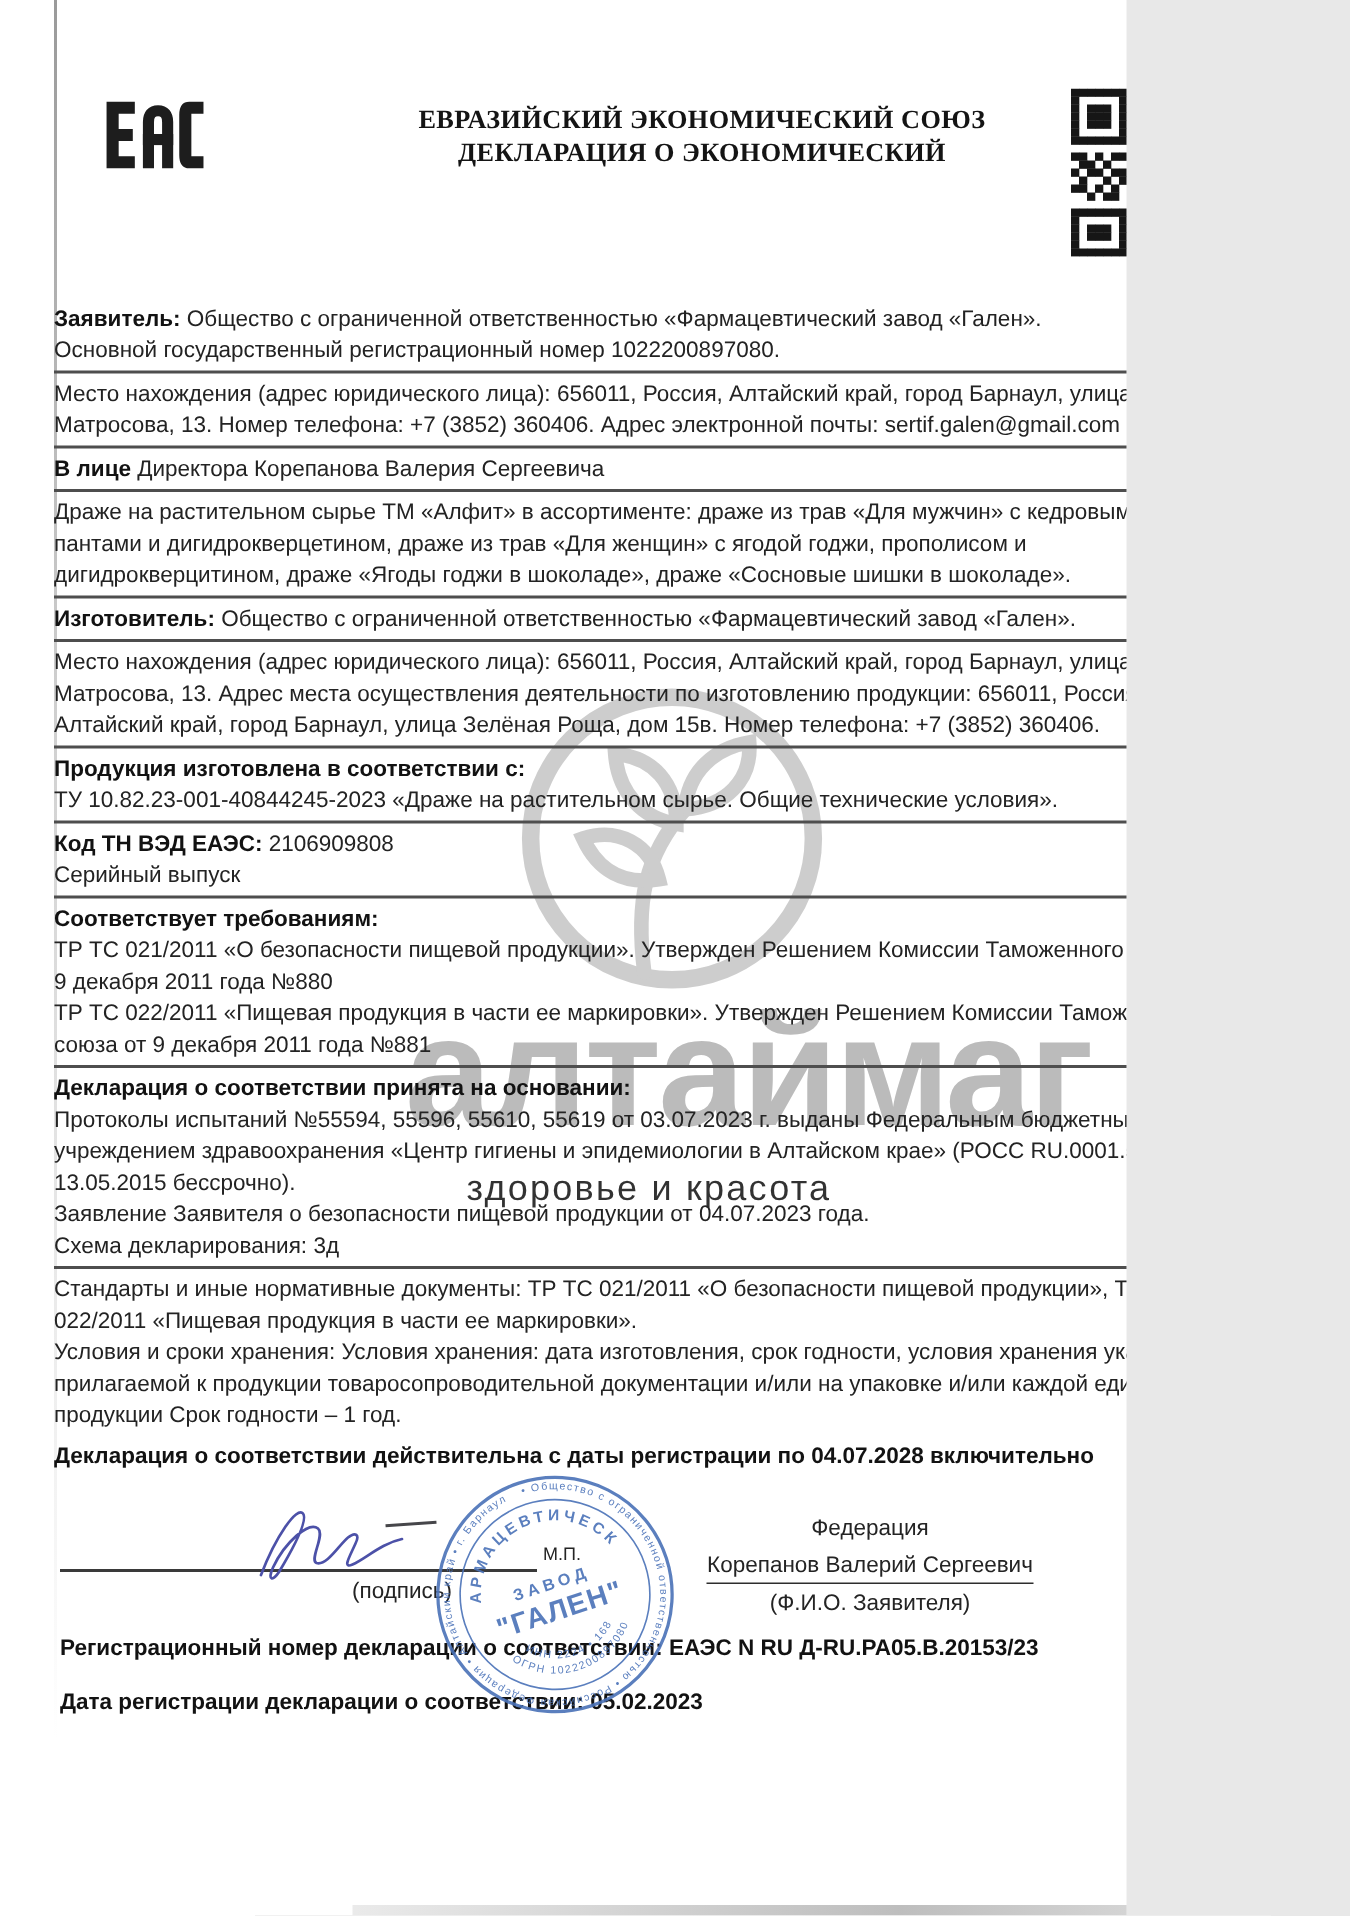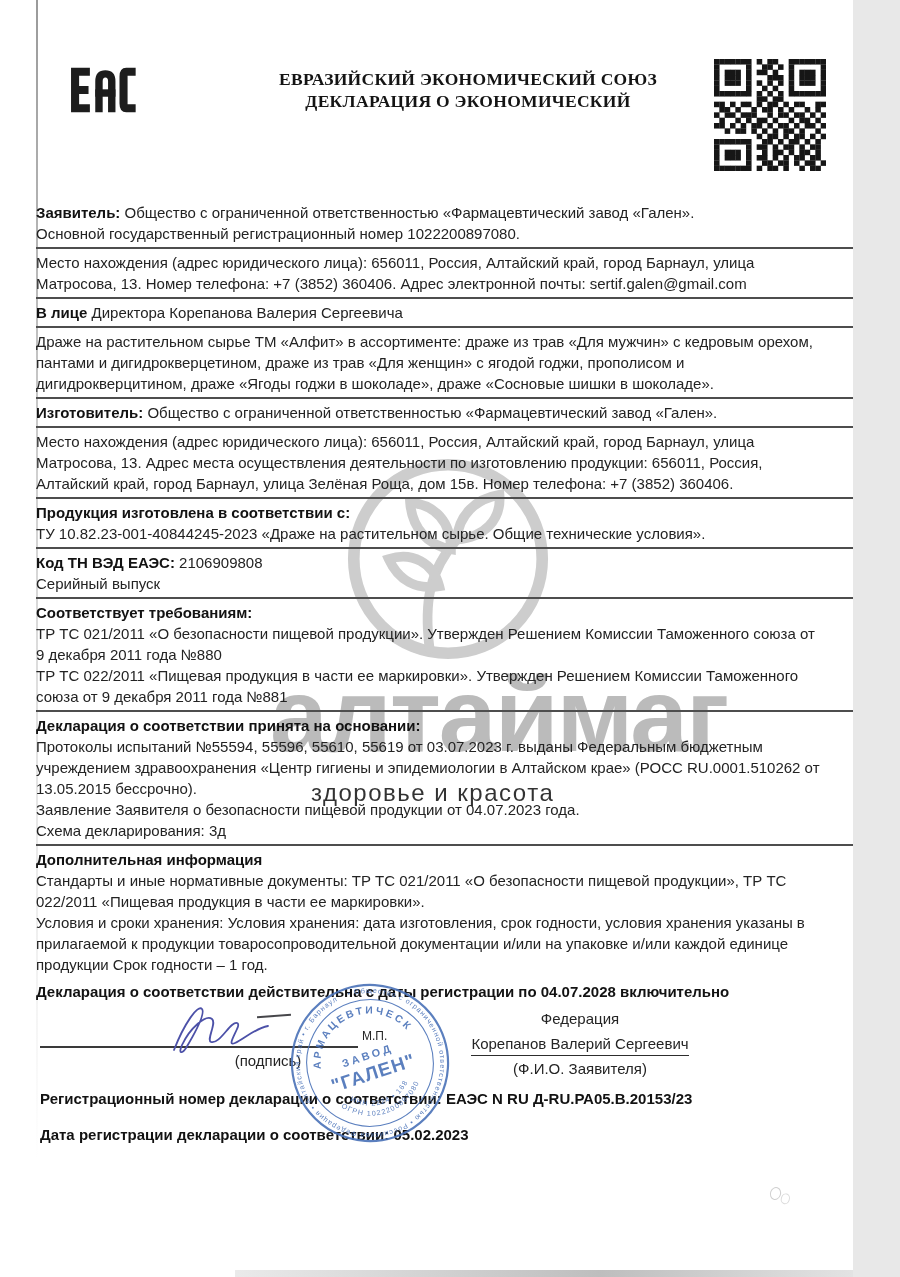--- a/index.html
+++ b/index.html
@@ -1,16 +1,16 @@
 <!DOCTYPE html>
 <html><head>
 <meta charset="utf-8">
 <style>
   html,body{margin:0;padding:0;background:#e8e8e8;}
-  .page{position:relative;width:853px;height:1277px;background:#ffffff;overflow:hidden;
+  .page{position:relative;width:751px;height:1277px;background:#ffffff;overflow:hidden;
         font-family:"Liberation Sans",sans-serif;color:#242424;}
   .edge-line{position:absolute;left:36px;top:0;width:2px;height:1160px;z-index:0;
         background:linear-gradient(#9a9a9a,#cfcfcf 40%,rgba(207,207,207,0));}
   
   .eac{position:absolute;left:67px;top:62px;width:70px;height:56px;z-index:2;}
   .doc-title{position:absolute;left:168px;top:68px;width:600px;text-align:center;z-index:2;
         font-family:"Liberation Serif",serif;font-weight:bold;font-size:17.5px;line-height:22px;
         color:#141414;letter-spacing:.3px;}
   .qr{position:absolute;left:714px;top:59px;width:112px;height:112px;z-index:2;}
   
@@ -372,21 +372,20 @@
     </div>
     <div class="sec">
       <div class="lbl">Декларация о соответствии принята на основании:</div>
       <div class="txt">Протоколы испытаний №55594, 55596, 55610, 55619 от 03.07.2023 г. выданы Федеральным бюджетным
 учреждением здравоохранения «Центр гигиены и эпидемиологии в Алтайском крае» (РОСС RU.0001.510262 от
 13.05.2015 бессрочно).
 Заявление Заявителя о безопасности пищевой продукции от 04.07.2023 года.
 Схема декларирования: 3д</div>
     </div>
     <div class="sec nb">
-      <div class="lbl">Дополнительная информация</div>
       <div class="txt">Стандарты и иные нормативные документы: ТР ТС 021/2011 «О безопасности пищевой продукции», ТР ТС
 022/2011 «Пищевая продукция в части ее маркировки».
 Условия и сроки хранения: Условия хранения: дата изготовления, срок годности, условия хранения указаны в
 прилагаемой к продукции товаросопроводительной документации и/или на упаковке и/или каждой единице
 продукции Срок годности – 1 год.</div>
     </div>
     <div class="sec nb">
       <div class="boldline">Декларация о соответствии действительна с даты регистрации по 04.07.2028 включительно</div>
     </div>
   </div>

